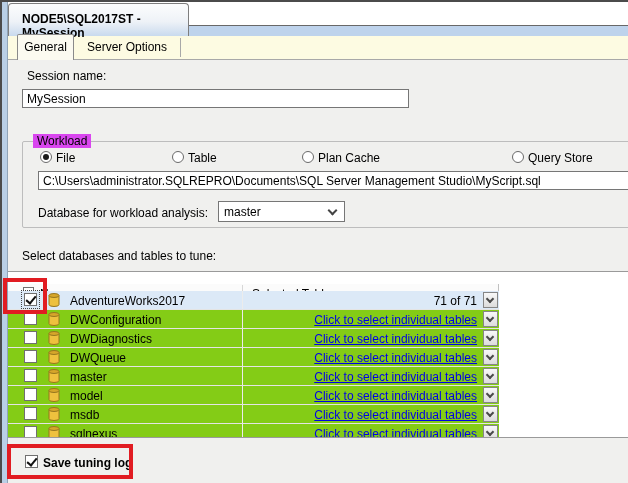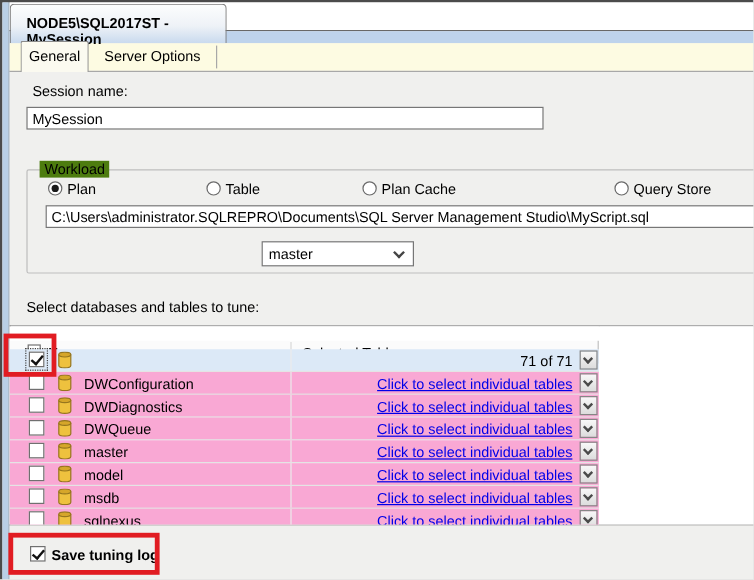--- a/index.html
+++ b/index.html
@@ -31,42 +31,42 @@
   .tab-general{left:17px;top:34px;width:57px;height:26px;z-index:3;background:#fbfaf0;
     border:1px solid #8a8a8a;border-bottom:none;border-radius:2px 2px 0 0;
     text-align:center;padding-top:5px;cursor:default;}
   .tab-tuning{left:74px;top:36px;width:106px;height:23px;z-index:3;text-align:center;padding-top:4px;cursor:default;}
   .tab-divider{left:180px;top:38px;width:1px;height:19px;background:#a8a8a8;z-index:3;}
   
   .lbl{white-space:nowrap;}
   .txt{position:absolute;border:1px solid #767676;background:#fff;font-family:"Liberation Sans",sans-serif;
        font-size:12px;padding:0 0 0 4px;height:19px;}
   .group{left:22px;top:141px;width:640px;height:87px;border:1px solid #bdbdbd;border-radius:2px;}
-  .group-legend{left:33px;top:134px;background:#4d7c0f;padding:0 4px;z-index:2;}
+  .group-legend{left:33px;top:134px;background:#d946ef;padding:0 4px;z-index:2;}
   .radio{position:absolute;width:12px;height:12px;border:1px solid #6a6a6a;border-radius:50%;background:#fff;}
   .radio.sel::after{content:'';position:absolute;left:2px;top:2px;width:6px;height:6px;border-radius:50%;background:#1a1a1a;}
   .combo{left:218px;top:201px;width:127px;height:21px;background:#fff;border:1px solid #767676;
          padding:3px 0 0 5px;cursor:default;}
   .chev{position:absolute;width:7px;height:7px;border:solid #444;border-width:0 2px 2px 0;transform:rotate(45deg);}
   .combo .chev{right:8px;top:5px;}
   
   .grid{left:8px;top:272px;width:620px;height:165px;overflow:hidden;background:#fff;}
   .grid-left-line{left:8px;top:271px;width:1px;height:166px;background:#9a9a9a;}
   .grid-right-line{left:499px;top:272px;width:1px;height:165px;background:#b5b5b5;}
   .ghead{position:absolute;left:0;top:12px;width:491px;height:19px;background:#fbfbfb;
          border-bottom:1px solid #cfcfcf;border-right:1px solid #c0c0c0;}
   .ghead .hdiv{position:absolute;left:234px;top:1px;width:1px;height:17px;background:#d7d7d7;}
   .h-name{position:absolute;left:32px;top:3px;}
   .h-sel{position:absolute;left:244px;top:3px;}
   .cb{position:absolute;width:13px;height:13px;background:#fff;border:1px solid #707070;cursor:pointer;}
   .cb.small{width:11px;height:11px;}
   .cb.checked::after{content:'';position:absolute;left:3px;top:0px;width:4px;height:8px;
       border:solid #111;border-width:0 2px 2px 0;transform:rotate(40deg);}
   .cb.focus{outline:1px dotted #444;outline-offset:2px;}
-  .grow{position:absolute;left:0;width:491px;height:19px;border-bottom:1px solid #e4e4e4;background:#f9a8d4;}
+  .grow{position:absolute;left:0;width:491px;height:19px;border-bottom:1px solid #e4e4e4;background:#84cc16;}
   .grow.hl{background:#dce9f7;}
   .grow .vdiv{position:absolute;left:234px;top:0;width:1px;height:18px;background:#ececec;}
   .grow .cb{left:16px;top:2px;}
   .dbicon{position:absolute;left:40px;top:2px;width:12px;height:14px;}
   .rname{position:absolute;left:62px;top:3px;white-space:nowrap;}
   .rcell{position:absolute;left:236px;top:3px;width:233px;text-align:right;white-space:nowrap;}
   .rlink{color:#0000e8;text-decoration:underline;cursor:pointer;}
   .ddbtn{position:absolute;left:475px;top:1px;width:15px;height:16px;border:1px solid #868686;
          background:linear-gradient(#f8f8f8,#dcdcdc);cursor:pointer;}
   .ddbtn .chev{left:3px;top:3px;width:6px;height:6px;border-color:#4a4a4a;}
@@ -95,35 +95,36 @@
   <div class="abs bottomband"></div>
 
   <div class="abs session-tab">
     <span>NODE5\SQL2017ST - MySession</span>
   </div>
   <div class="abs tab-general">General</div>
   <div class="abs tab-tuning">Server Options</div>
   <div class="abs tab-divider"></div>
 
   <span class="abs lbl" style="left:27px;top:69px;">Session name:</span>
-  <input class="txt" style="left: 22px; top: 89px; width: 431px;" value="MySession">
+  <input class="txt" style="left: 22px; top: 89px; width: 387px;" value="MySession">
 
   <div class="abs group"></div>
   <span class="abs lbl group-legend">Workload</span>
   <div id="radios">
       <span class="radio sel" style="left: 40px; top: 151px;"></span>
-      <span class="abs lbl" style="left: 56px; top: 151px;">Plan</span>
+      <span class="abs lbl" style="left: 56px; top: 151px;">File</span>
       <span class="radio" style="left: 172px; top: 151px;"></span>
       <span class="abs lbl" style="left: 188px; top: 151px;">Table</span>
       <span class="radio" style="left: 302px; top: 151px;"></span>
       <span class="abs lbl" style="left: 318px; top: 151px;">Plan Cache</span>
       <span class="radio" style="left: 512px; top: 151px;"></span>
       <span class="abs lbl" style="left: 528px; top: 151px;">Query Store</span>
     </div>
   <input class="txt" style="left: 38px; top: 171px; width: 600px;" value="C:\Users\administrator.SQLREPRO\Documents\SQL Server Management Studio\MyScript.sql">
+  <span class="abs lbl" style="left:38px;top:206px;">Database for workload analysis:</span>
   <div class="abs combo">
     <span>master</span>
     <span class="chev"></span>
   </div>
 
   <span class="abs lbl" style="left:22px;top:249px;">Select databases and tables to tune:</span>
 
   <div class="abs grid-left-line"></div>
   <div class="abs grid-right-line"></div>
   <div class="abs grid">
@@ -133,20 +134,21 @@
       <span class="h-sel">Selected Tables</span>
       <div class="hdiv"></div>
     </div>
     <div id="rows">
         <div class="grow hl" style="top: 19px;">
           <span class="cb checked focus"></span>
           <span class="dbicon"><svg width="12" height="14" viewBox="0 0 12 14">
               <path d="M1 2.5 V11.5 A5 2 0 0 0 11 11.5 V2.5" fill="#eec13e" stroke="#96761e" stroke-width="1"></path>
               <ellipse cx="6" cy="2.5" rx="5" ry="2" fill="#d6a62a" stroke="#96761e" stroke-width="1"></ellipse>
             </svg></span>
+          <span class="rname">AdventureWorks2017</span>
           <span class="rcell"><span>71 of 71</span></span>
           <span class="ddbtn">
             <span class="chev"></span>
           </span>
           <div class="vdiv"></div>
         </div>
         <div class="grow" style="top: 38px;">
           <span class="cb"></span>
           <span class="dbicon"><svg width="12" height="14" viewBox="0 0 12 14">
               <path d="M1 2.5 V11.5 A5 2 0 0 0 11 11.5 V2.5" fill="#eec13e" stroke="#96761e" stroke-width="1"></path>

